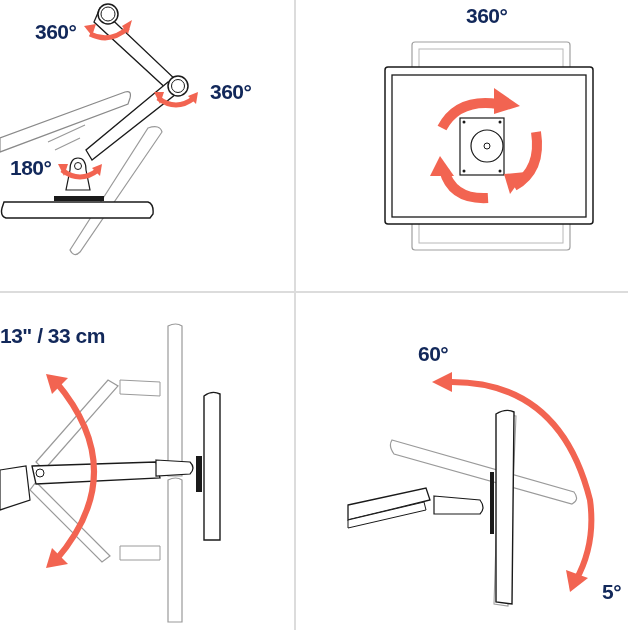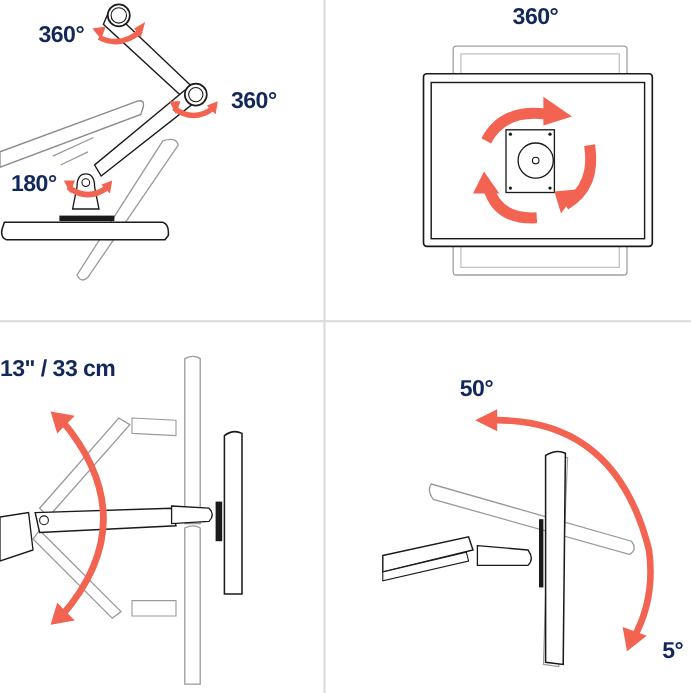--- a/index.html
+++ b/index.html
@@ -103,21 +103,21 @@
 
       <path d="M0 470 L26 466 L30 500 L0 510 Z" fill="#fff" stroke="#1a1a1a" stroke-width="1.2"></path>
 
       <path d="M56 382 Q132 472 56 560" fill="none" stroke="#f26451" stroke-width="6"></path>
       <path d="M46 374 L68 378 L52 394 Z" fill="#f26451"></path>
       <path d="M46 568 L52 548 L68 564 Z" fill="#f26451"></path>
     </svg>
   </div>
 
   <div>
-    <div class="label" style="left:418px;top:342px;">50°</div>
+    <div class="label" style="left:418px;top:342px;">60°</div>
     <div class="label" style="left:602px;top:580px;">5°</div>
     <svg width="628" height="337" viewBox="0 293 628 337" style="top:293px;">
 
       <path d="M392 440 L574 492 Q580 500 572 504 L394 454 Q388 446 392 440 Z" fill="#fff" stroke="#9a9a9a" stroke-width="1.2"></path>
 
       <path d="M500 414 L516 416 L508 606 L494 604 Z" fill="#fff" stroke="#a0a0a0" stroke-width="1.1"></path>
 
       <path d="M348 505 L426 488 L430 500 L348 520 Z" fill="#fff" stroke="#1a1a1a" stroke-width="1.3"></path>
       <path d="M348 520 L424 502 L426 510 L348 528 Z" fill="#fff" stroke="#1a1a1a" stroke-width="1"></path>
       <path d="M434 496 L480 500 Q486 508 480 514 L434 514 Z" fill="#fff" stroke="#1a1a1a" stroke-width="1.2"></path>

